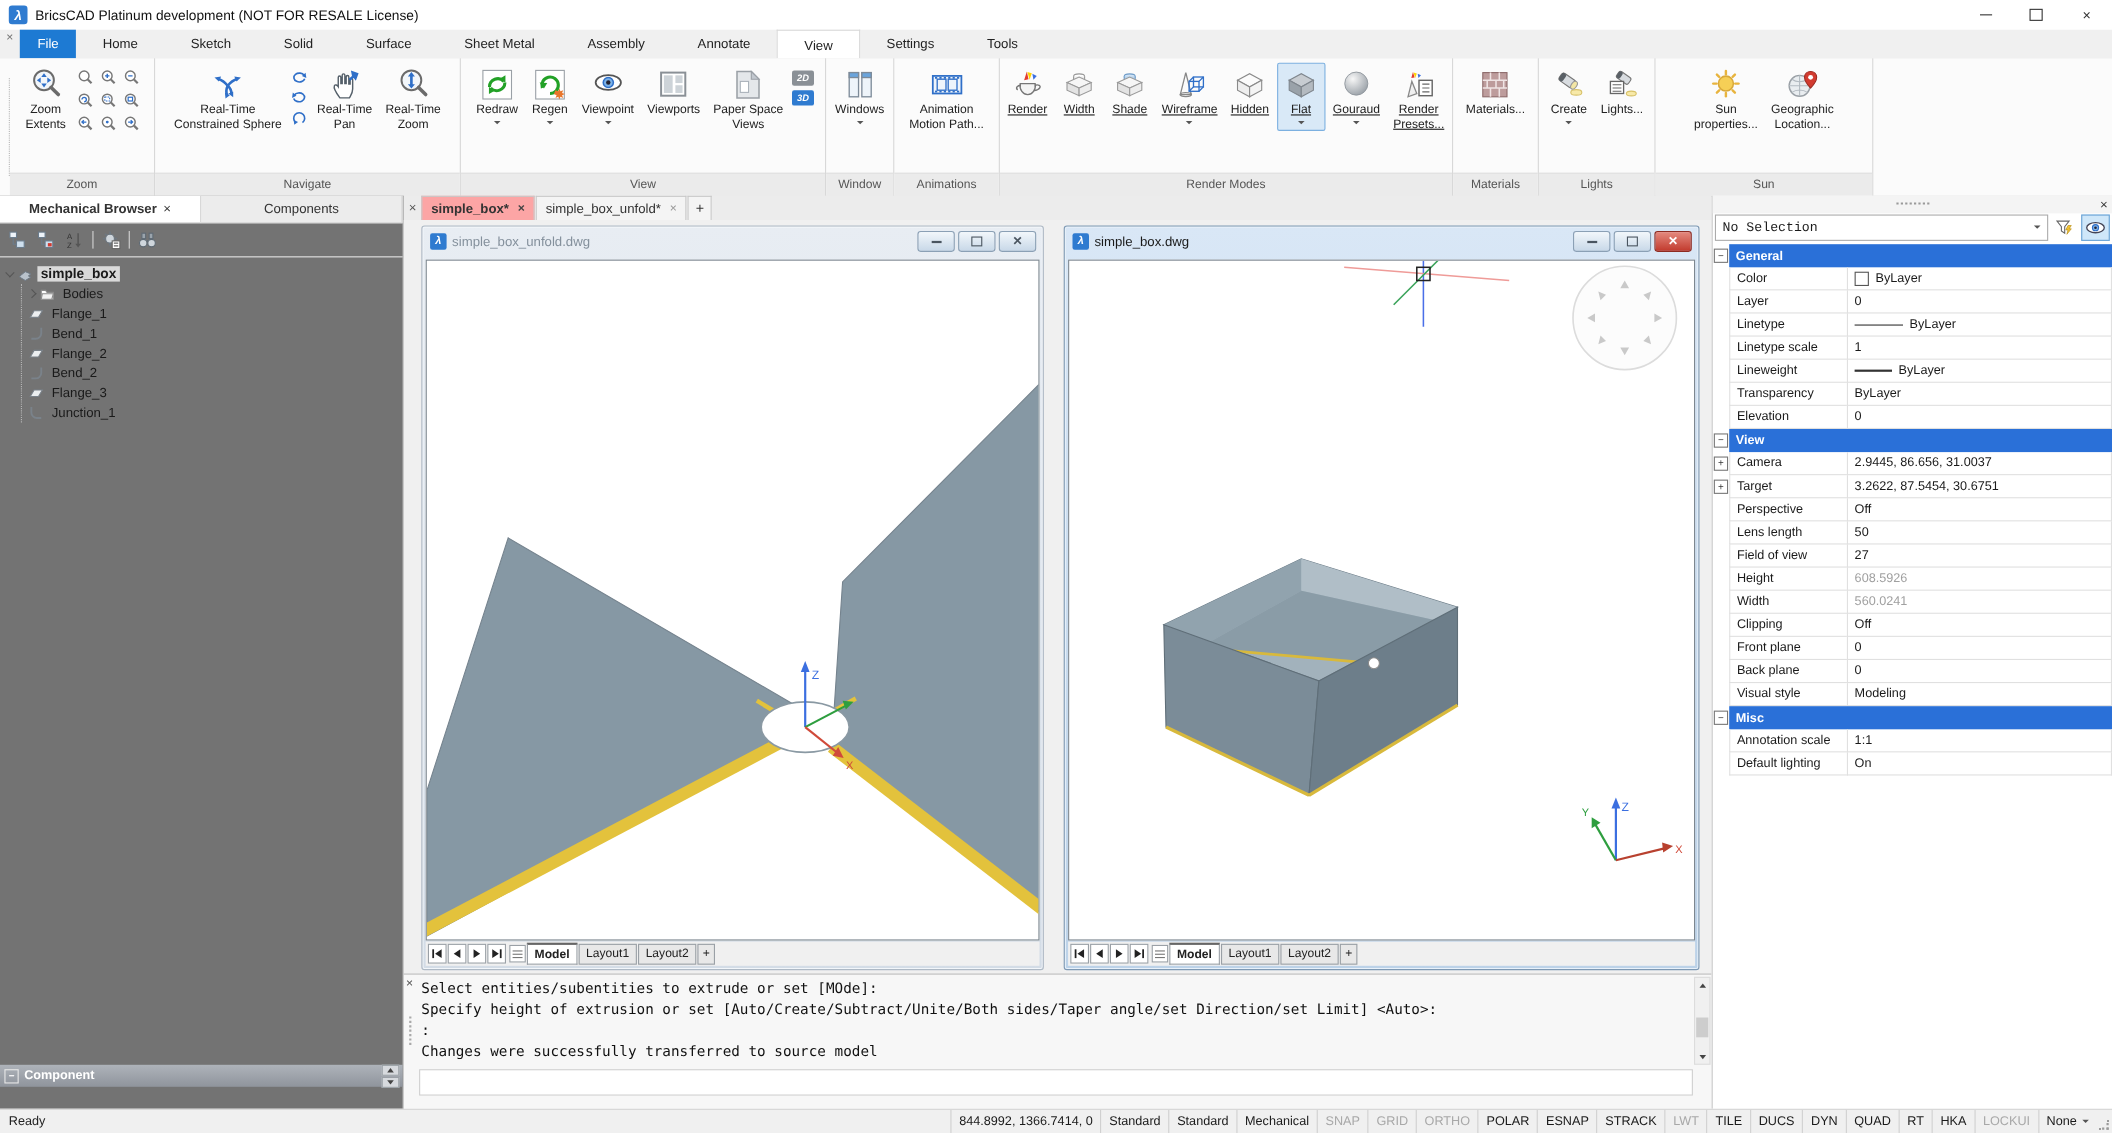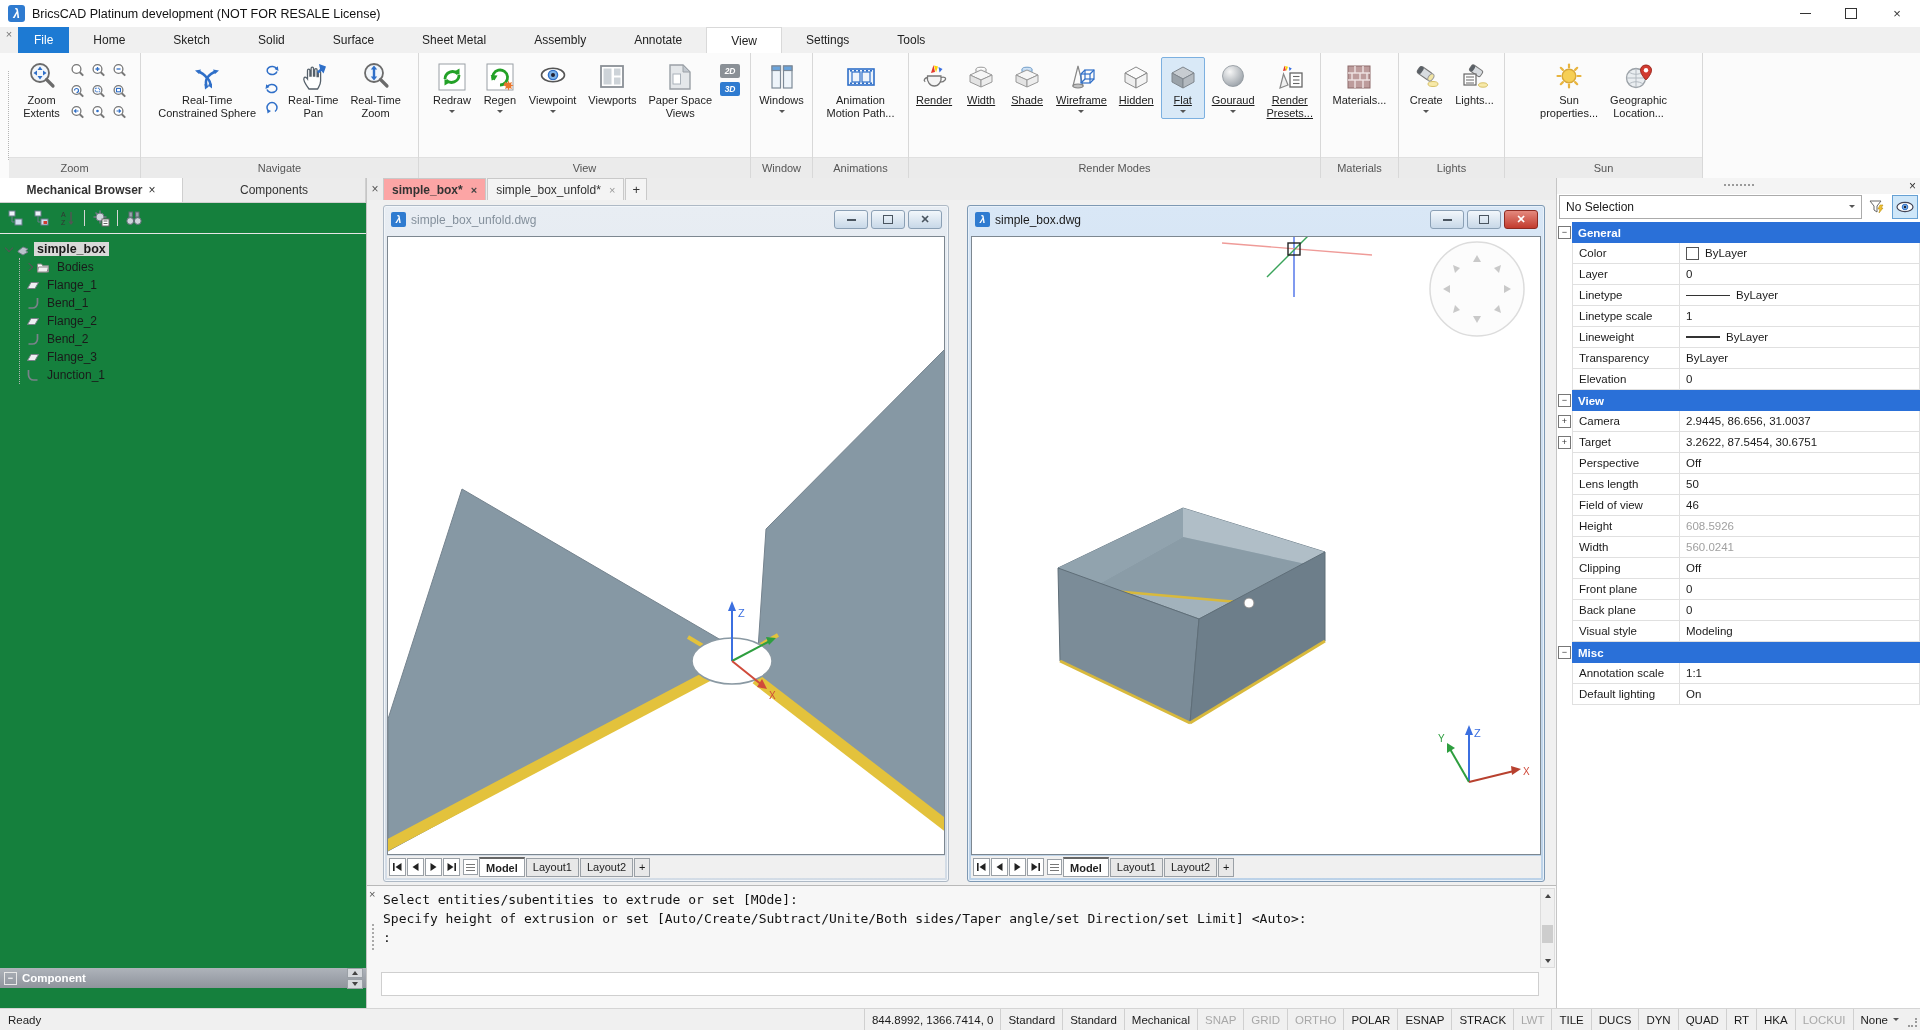--- a/index.html
+++ b/index.html
@@ -46,21 +46,21 @@
   #doctabs-close{width:16px;height:100%;display:flex;align-items:center;justify-content:center;color:#555;font-size:12px;}
   .dtab{height:21px;display:flex;align-items:center;padding:0 8px;font-size:12px;color:#333;
         border:1px solid #c9c9c9;border-bottom:none;background:#f4f4f4;margin-right:1px;}
   .dtab.active{background:#fca5a5;font-weight:bold;}
   .dtab .x{margin-left:8px;color:#444;font-size:11px;}
   .dtab.inactive .x{color:#999;}
   .dtab-plus{width:20px;height:21px;border:1px solid #c9c9c9;border-bottom:none;background:#f4f4f4;
              display:flex;align-items:center;justify-content:center;font-size:13px;color:#333;}
 
   
-  #leftpanel{left:0;top:178px;width:367px;height:830px;background:#15803d;border-right:1px solid #c5c5c5;box-sizing:border-box;}
+  #leftpanel{left:0;top:178px;width:367px;height:830px;background:#737373;border-right:1px solid #c5c5c5;box-sizing:border-box;}
   #lp-tabs{height:24px;background:#ececec;display:flex;align-items:stretch;border-bottom:1px solid #d0d0d0;}
   .lp-tab{flex:1;display:flex;align-items:center;justify-content:center;font-size:12px;color:#333;
           border-right:1px solid #cfcfcf;background:#ececec;}
   .lp-tab.active{background:#fff;font-weight:bold;}
   .lp-tab .x{margin-left:6px;font-weight:normal;color:#333;}
   #lp-toolbar{height:30px;display:flex;align-items:center;gap:6px;padding-left:6px;border-bottom:1px solid #e6e6e6;}
   .lp-tool{width:20px;height:20px;display:flex;align-items:center;justify-content:center;}
   .lp-sep{width:1px;height:16px;background:#d5d5d5;}
   #lp-tree{padding:6px 0 0 6px;font-size:12px;}
   .trow{height:18px;display:flex;align-items:center;gap:4px;}
@@ -116,21 +116,21 @@
   #cmd-input{position:absolute;left:14px;right:17px;top:86px;height:22px;background:#fff;border:1px solid #cfcfcf;}
   #cmd-scroll{position:absolute;right:1px;top:2px;width:15px;height:80px;background:#f0f0f0;border:1px solid #dcdcdc;box-sizing:border-box;}
   .scr-arrow{width:13px;height:13px;display:flex;align-items:center;justify-content:center;}
   #cmd-thumb{position:absolute;left:1px;top:36px;width:11px;height:18px;background:#cdcdcd;}
 
   
   #props{left:1556px;top:178px;width:364px;height:830px;background:#fff;border-left:1px solid #c5c5c5;box-sizing:border-box;}
   #props-handle{height:16px;position:relative;background:#f4f4f4;}
   #props-dots{position:absolute;left:46%;top:6px;width:30px;border-top:2px dotted #9a9a9a;}
   #props-close{position:absolute;right:4px;top:1px;font-size:12px;color:#333;}
-  #props-selrow{height:26px;display:flex;align-items:center;padding:0 2px;gap:2px;}
+  #props-selrow{height:26px;display:flex;align-items:center;padding:0 2px;gap:2px;font-family:Liberation Mono, monospace;}
   #props-select{flex:1;height:22px;border:1px solid #ababab;background:#fff;display:flex;align-items:center;font-size:12px;padding-left:6px;}
   #props-select .dda{margin-left:auto;margin-right:6px;margin-top:2px;}
   .props-iconbtn{width:24px;height:22px;display:flex;align-items:center;justify-content:center;border:1px solid transparent;}
   .props-iconbtn.hl{background:#cfe7f9;border-color:#66a1d4;}
   #props-grid{margin-top:2px;font-size:11.5px;}
   .prow{display:flex;height:21px;align-items:stretch;}
   .pgutter{width:15px;flex:none;display:flex;align-items:center;justify-content:center;}
   .pm-box{width:11px;height:11px;border:1px solid #777;background:#fff;font-size:9px;line-height:9px;display:flex;align-items:center;justify-content:center;color:#333;}
   .phead{flex:1;background:#2a70d8;color:#fff;font-weight:bold;display:flex;align-items:center;padding-left:6px;}
   .plabel{width:100px;flex:none;border:1px solid #e0e0e0;border-top:none;border-right:none;display:flex;align-items:center;padding-left:6px;}
@@ -1019,21 +1019,21 @@
         <div class="ltab-plus">+</div>
       </div>
   </div>
 </div>
 
 <div id="cmdpanel" class="abs">
   <div id="cmd-gutter">
     <div id="cmd-close">×</div>
     <div id="cmd-grip"></div>
   </div>
-  <div id="cmd-lines"><div>Select entities/subentities to extrude or set [MOde]:</div><div>Specify height of extrusion or set [Auto/Create/Subtract/Unite/Both sides/Taper angle/set Direction/set Limit] &lt;Auto&gt;:</div><div>:</div></div>
+  <div id="cmd-lines"><div>Select entities/subentities to extrude or set [MOde]:</div><div>Specify height of extrusion or set [Auto/Create/Subtract/Unite/Both sides/Taper angle/set Direction/set Limit] &lt;Auto&gt;:</div><div>:</div><div>Changes were successfully transferred to source model</div></div>
   <div id="cmd-input"></div>
   <div id="cmd-scroll">
     <div class="scr-arrow">
         <i class="tri-up"></i>
       </div>
     <div id="cmd-thumb"></div>
     <div class="scr-arrow" style="position:absolute;bottom:0;">
         <i class="tri-down"></i>
       </div>
   </div>
@@ -1157,21 +1157,21 @@
         <div class="pgutter"></div>
         <div class="plabel">Lens length</div>
         <div class="pvalue">
           <span>50</span>
         </div>
       </div>
       <div class="prow">
         <div class="pgutter"></div>
         <div class="plabel">Field of view</div>
         <div class="pvalue">
-          <span>46</span>
+          <span>27</span>
         </div>
       </div>
       <div class="prow">
         <div class="pgutter"></div>
         <div class="plabel">Height</div>
         <div class="pvalue dim">
           <span>608.5926</span>
         </div>
       </div>
       <div class="prow">

